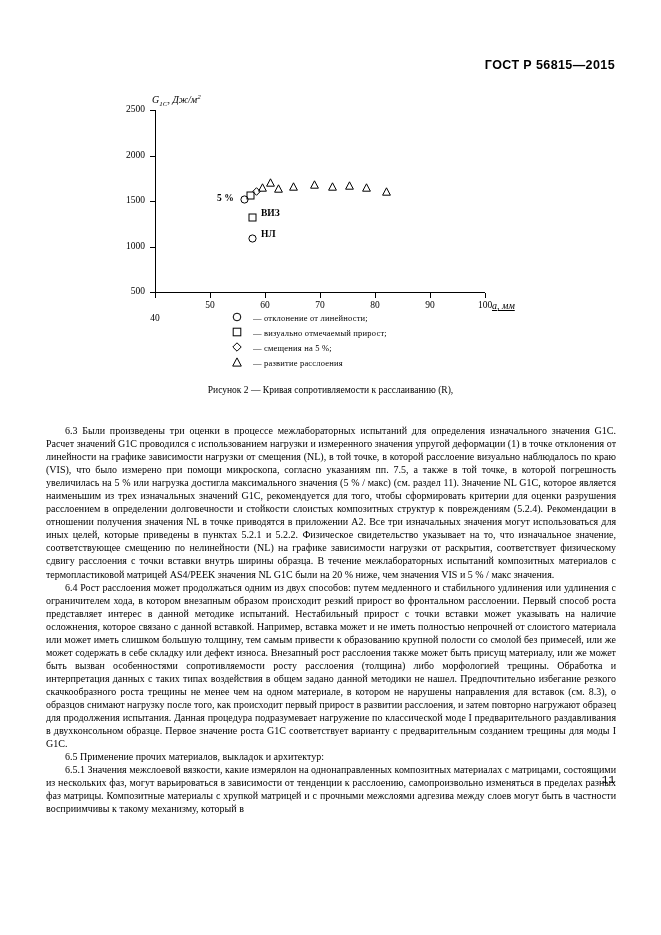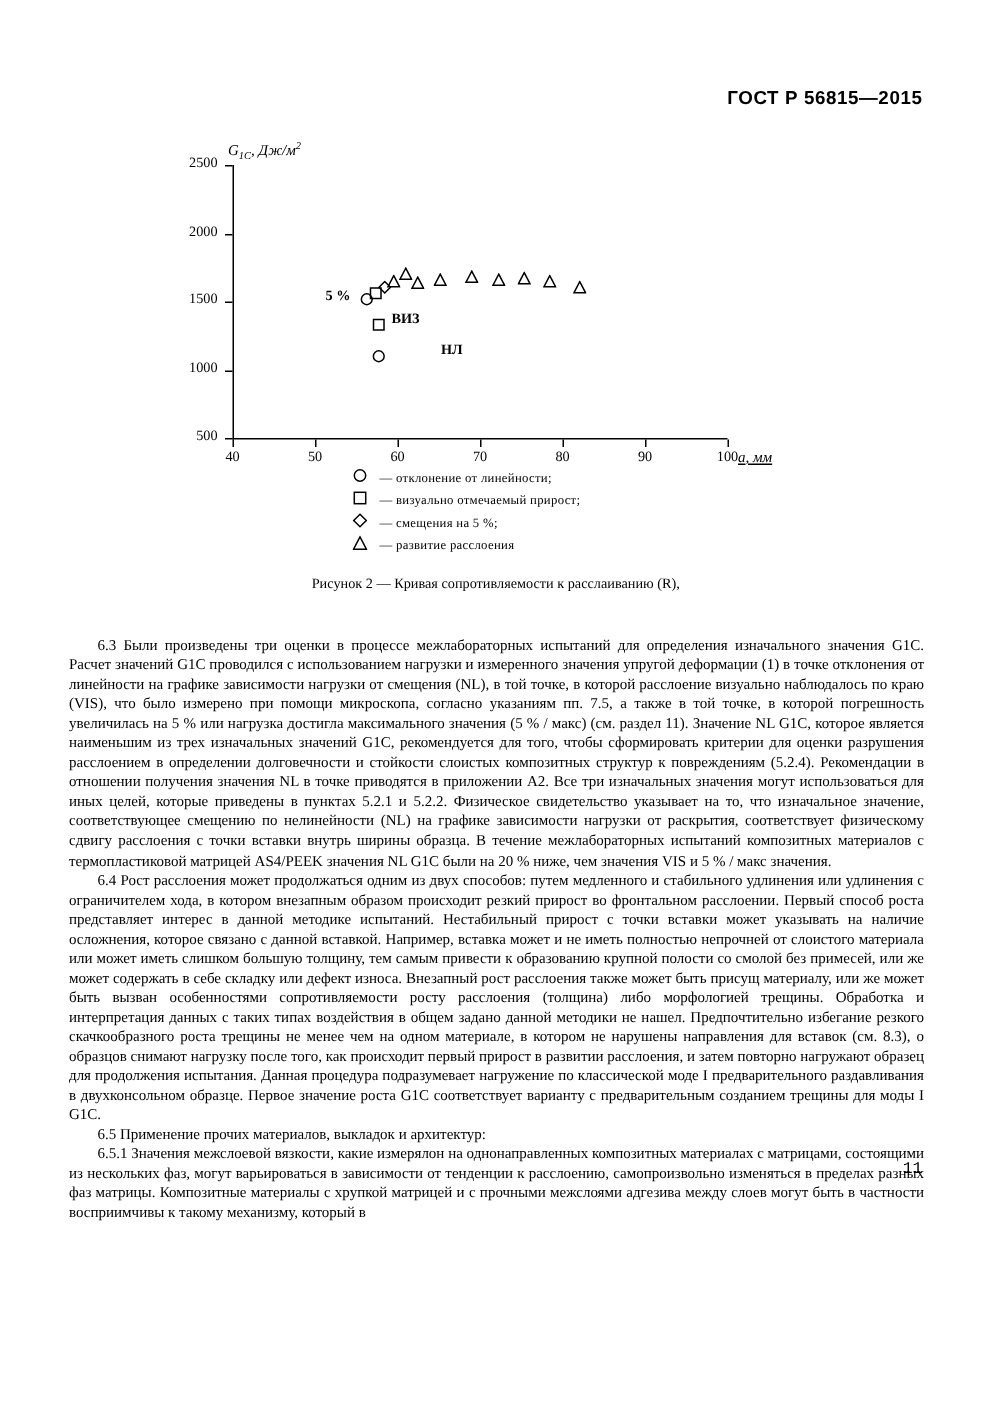--- a/index.html
+++ b/index.html
@@ -129,21 +129,20 @@
     font-size: 9.5px;
     font-weight: bold;
     white-space: nowrap;
   }
   .legend {
     position: absolute;
     left: 232px;
     top: 222px;
     font-family: "Liberation Serif", serif;
     font-size: 8.5px;
-    text-align: center;
   }
   .legend-row {
     display: flex;
     align-items: center;
     height: 15px;
   }
   .legend-sym {
     width: 16px;
     height: 11px;
     display: inline-block;
@@ -210,21 +209,21 @@
       <div class="ytick" style="top:45.5px;"></div>
       <div class="ytick-lbl" style="top:45.5px;">2000</div>
       <div class="ytick" style="top:91px;"></div>
       <div class="ytick-lbl" style="top:91px;">1500</div>
       <div class="ytick" style="top:136.5px;"></div>
       <div class="ytick-lbl" style="top:136.5px;">1000</div>
       <div class="ytick" style="top:182px;"></div>
       <div class="ytick-lbl" style="top:182px;">500</div>
 
       <div class="xtick" style="left:0px;"></div>
-      <div class="xtick-lbl" style="left:0px;">40</div>
+      <div class="xtick-lbl" style="left:0px;margin-top:13px;">40</div>
       <div class="xtick" style="left:55px;"></div>
       <div class="xtick-lbl" style="left:55px;">50</div>
       <div class="xtick" style="left:110px;"></div>
       <div class="xtick-lbl" style="left:110px;">60</div>
       <div class="xtick" style="left:165px;"></div>
       <div class="xtick-lbl" style="left:165px;">70</div>
       <div class="xtick" style="left:220px;"></div>
       <div class="xtick-lbl" style="left:220px;">80</div>
       <div class="xtick" style="left:275px;"></div>
       <div class="xtick-lbl" style="left:275px;">90</div>
@@ -302,21 +301,21 @@
             <rect x="1" y="1" width="7" height="7" fill="none" stroke="#000" stroke-width="1"></rect>
           </svg>
       </div>
       <div class="ann" style="left:106px;top:98px;">ВИЗ</div>
 
       <div style="position:absolute;left:93px;top:119px;">
         <svg width="9" height="9" viewBox="0 0 9 9">
             <circle cx="4.5" cy="4.5" r="3.6" fill="none" stroke="#000" stroke-width="1"></circle>
           </svg>
       </div>
-      <div class="ann" style="left:106px;top:119px;margin-left:33px;">НЛ</div>
+      <div class="ann" style="left:106px;top:119px;">НЛ</div>
     </div>
 
     <div class="x-axis-label"><i>a</i>, <i>мм</i></div>
 
     <div class="legend">
       <div class="legend-row">
         <span class="legend-sym">
           <svg width="10" height="10" viewBox="0 0 10 10">
               <circle cx="5" cy="5" r="3.8" fill="none" stroke="#000" stroke-width="1"></circle>
             </svg>

